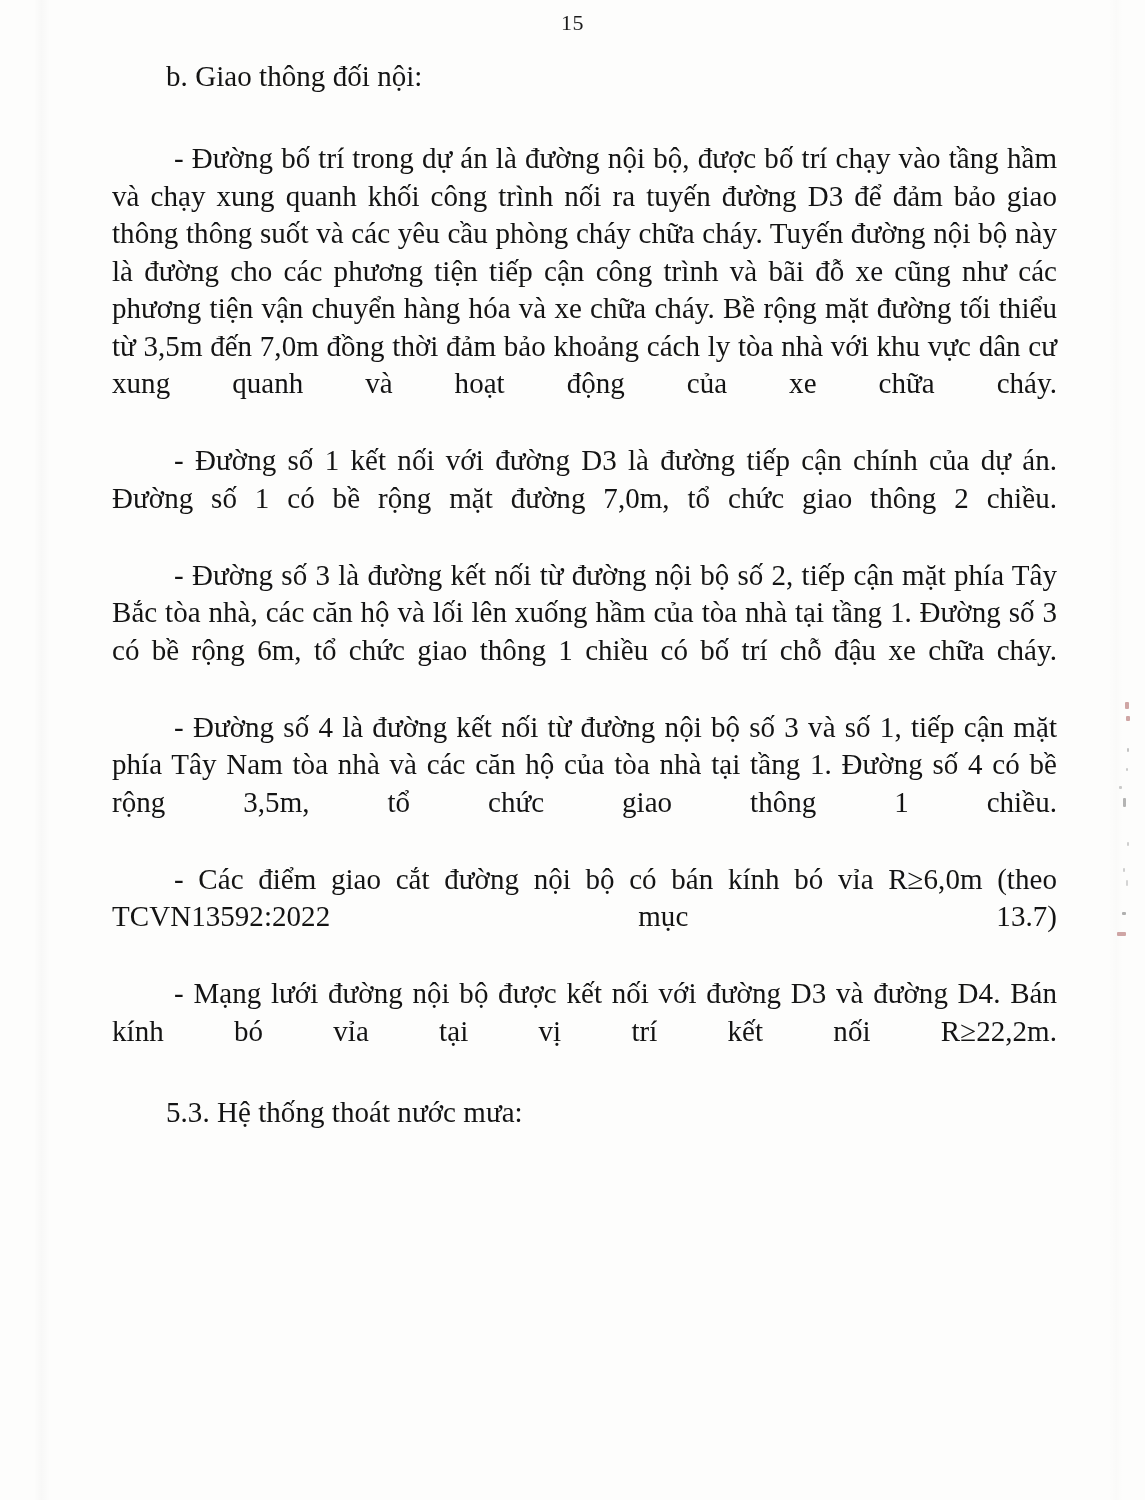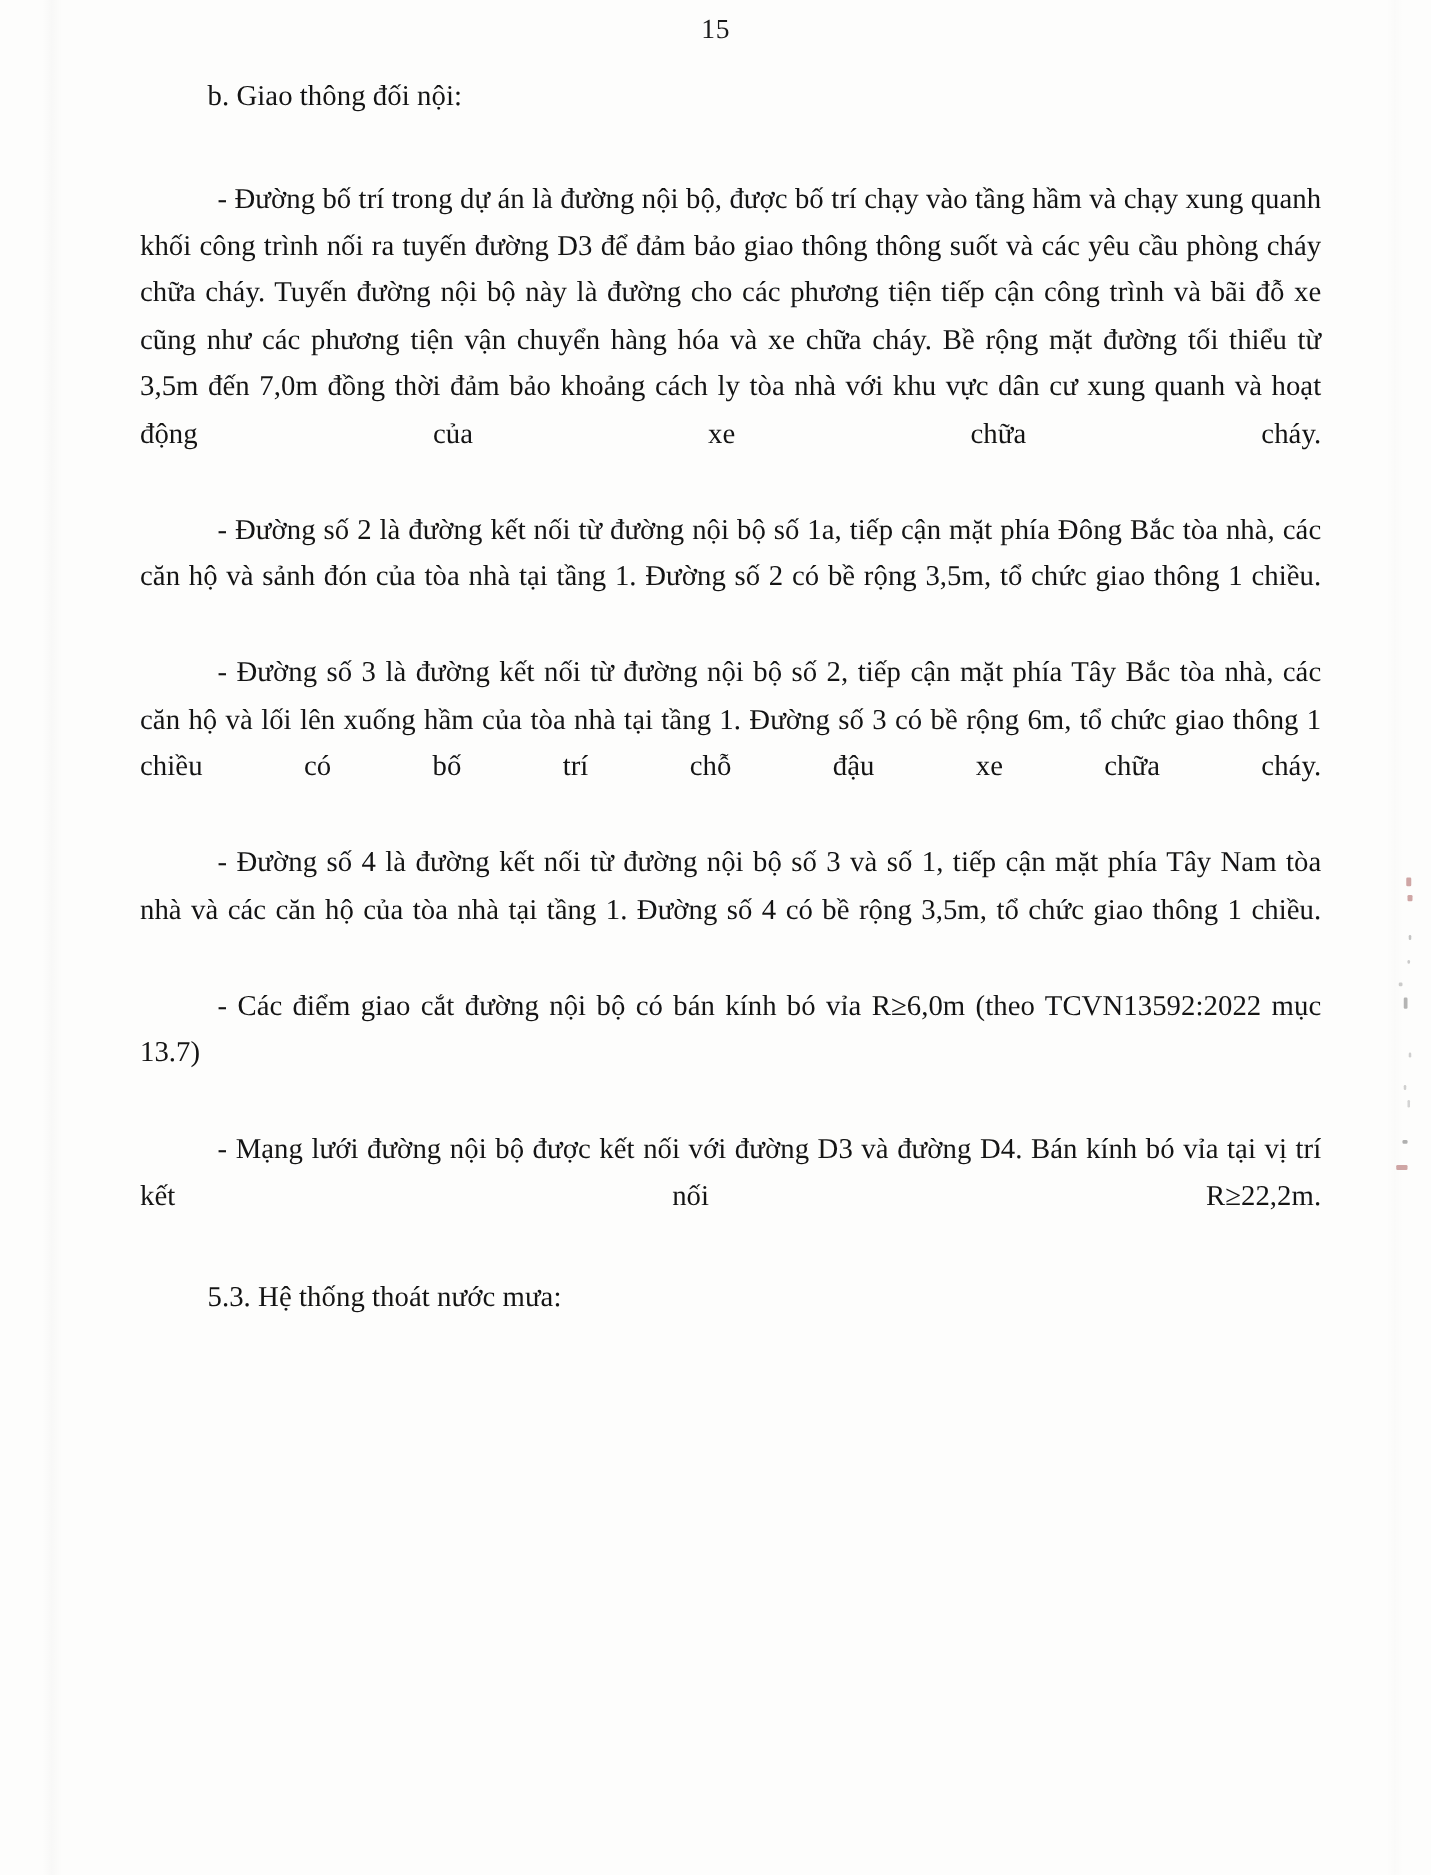--- a/index.html
+++ b/index.html
@@ -63,21 +63,21 @@
     color: #1b1b1b;
   }
   .body-text {
     position: absolute;
     left: 112px;
     top: 58px;
     width: 945px;
   }
   p {
     margin: 0 0 2px 0;
-    font-size: 23px;
+    font-size: 29px;
     line-height: 37.5px;
     text-align: justify;
     text-justify: inter-word;
     color: #141414;
     letter-spacing: 0.05px;
   }
   p.heading {
     text-indent: 54px;
     text-align: left;
     margin-bottom: 7px;
@@ -126,23 +126,23 @@
   </div>
 
   <div class="page-number">15</div>
 
   <div class="body-text">
 
     <p class="heading">b. Giao thông đối nội:</p>
 
     <p class="para">-  Đường bố trí trong dự án là đường nội bộ, được bố trí chạy vào tầng hầm và chạy xung quanh khối công trình nối ra tuyến đường D3 để đảm bảo giao thông thông suốt và các yêu cầu phòng cháy chữa cháy. Tuyến đường nội bộ này là đường cho các phương tiện tiếp cận công trình và bãi đỗ xe cũng như các phương tiện vận chuyển hàng hóa và xe chữa cháy. Bề rộng mặt đường tối thiểu từ 3,5m đến 7,0m đồng thời đảm bảo khoảng cách ly tòa nhà với khu vực dân cư xung quanh và hoạt động của xe chữa cháy.</p>
 
+    <p class="para">-  Đường số 1 kết nối với đường D3 là đường tiếp cận chính của dự án. Đường số 1 có bề rộng mặt đường 7,0m, tổ chức giao thông 2 chiều.</p>
 
 
-    <p class="para">-  Đường số 2 là đường kết nối từ đường nội bộ số 1a, tiếp cận mặt phía Đông Bắc tòa nhà, các căn hộ và sảnh đón của tòa nhà tại tầng 1. Đường số 2 có bề rộng 3,5m, tổ chức giao thông 1 chiều.</p>
 
     <p class="para">-  Đường số 3 là đường kết nối từ đường nội bộ số 2, tiếp cận mặt phía Tây Bắc tòa nhà, các căn hộ và lối lên xuống hầm của tòa nhà tại tầng 1. Đường số 3 có bề rộng 6m, tổ chức giao thông 1 chiều có bố trí chỗ đậu xe chữa cháy.</p>
 
     <p class="para">-  Đường số 4 là đường kết nối từ đường nội bộ số 3 và số 1, tiếp cận mặt phía Tây Nam tòa nhà và các căn hộ của tòa nhà tại tầng 1. Đường số 4 có bề rộng 3,5m, tổ chức giao thông 1 chiều.</p>
 
     <p class="para">-  Các điểm giao cắt đường nội bộ có bán kính bó vỉa R≥6,0m (theo TCVN13592:2022 mục 13.7)</p>
 
 
     <p class="para">-  Mạng lưới đường nội bộ được kết nối với đường D3 và đường D4. Bán kính bó vỉa tại vị trí kết nối R≥22,2m.</p>
 

